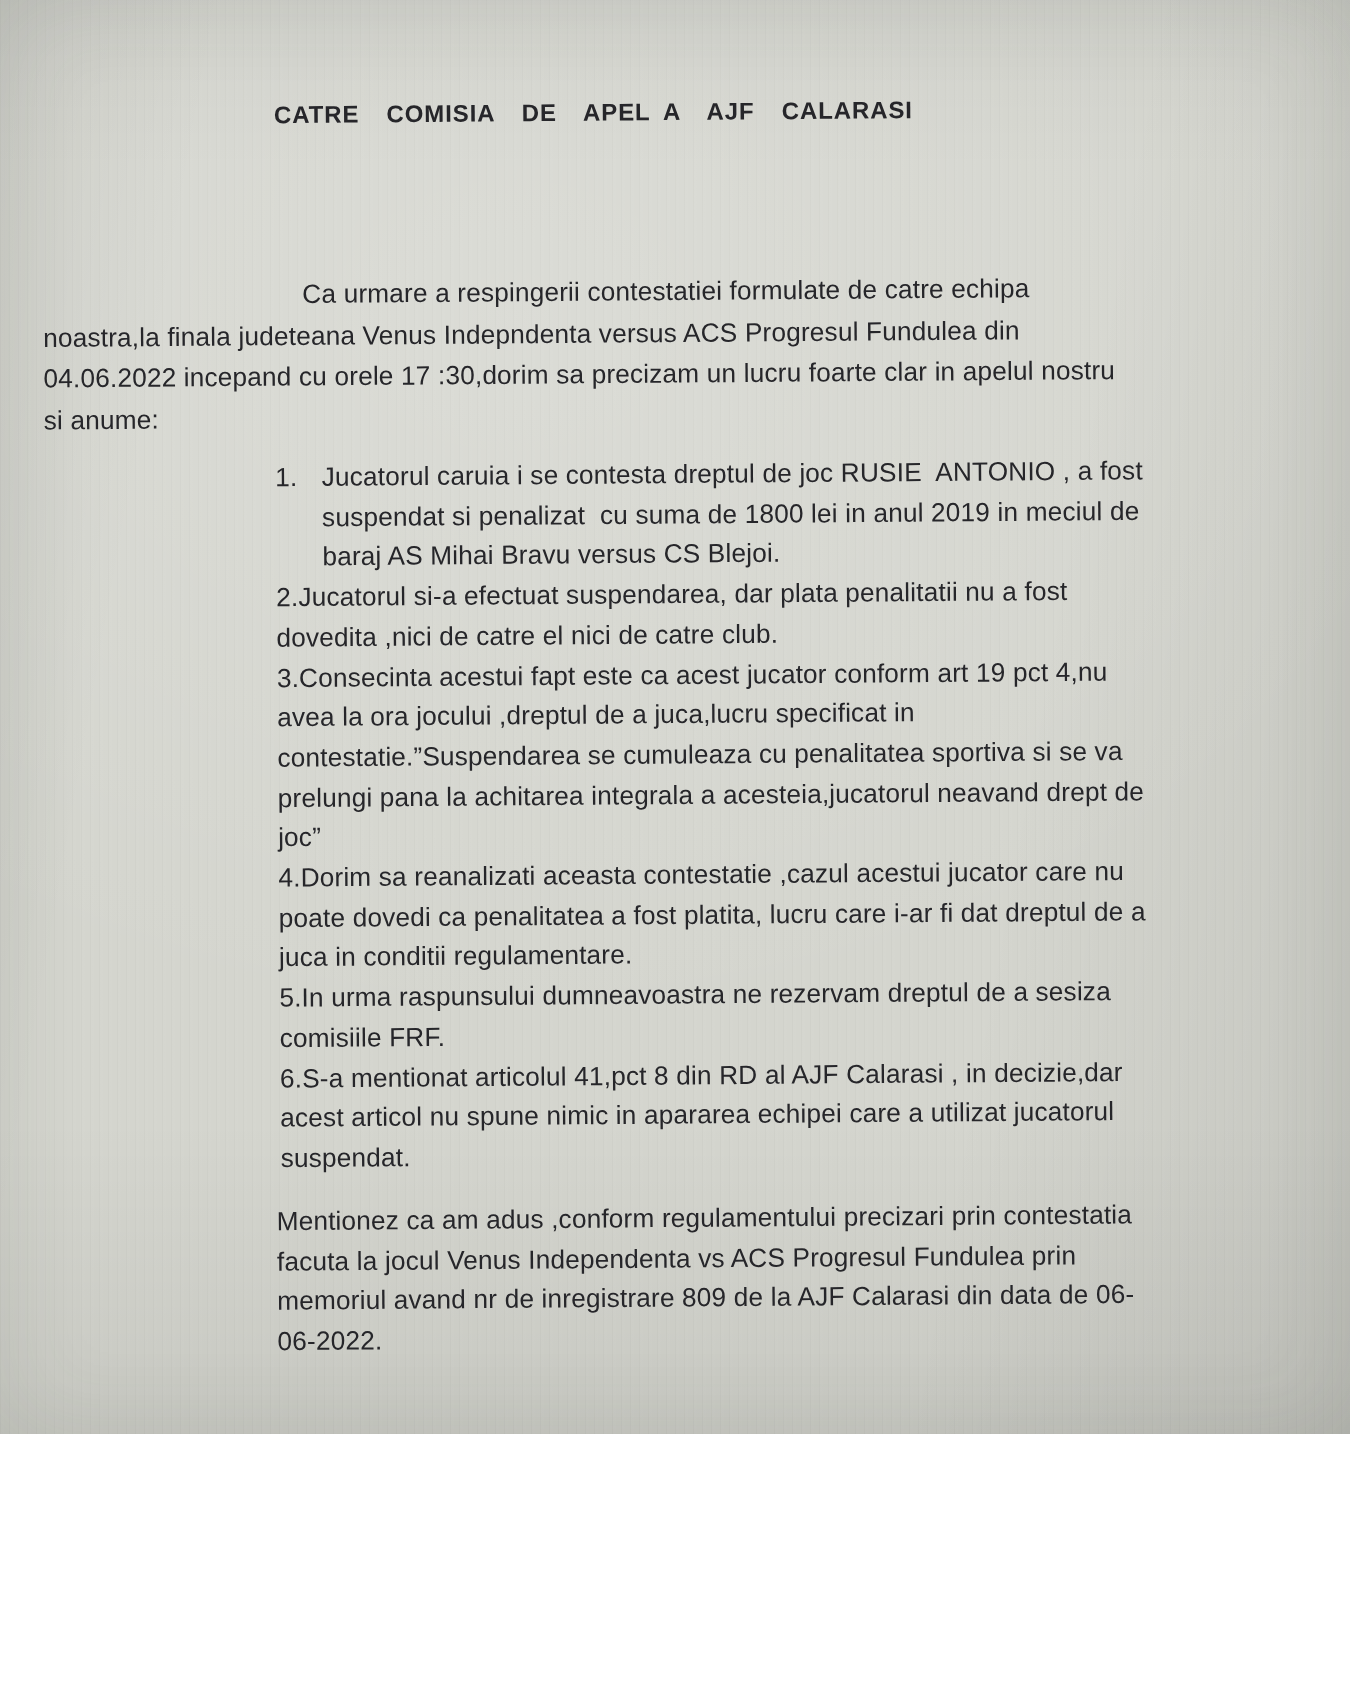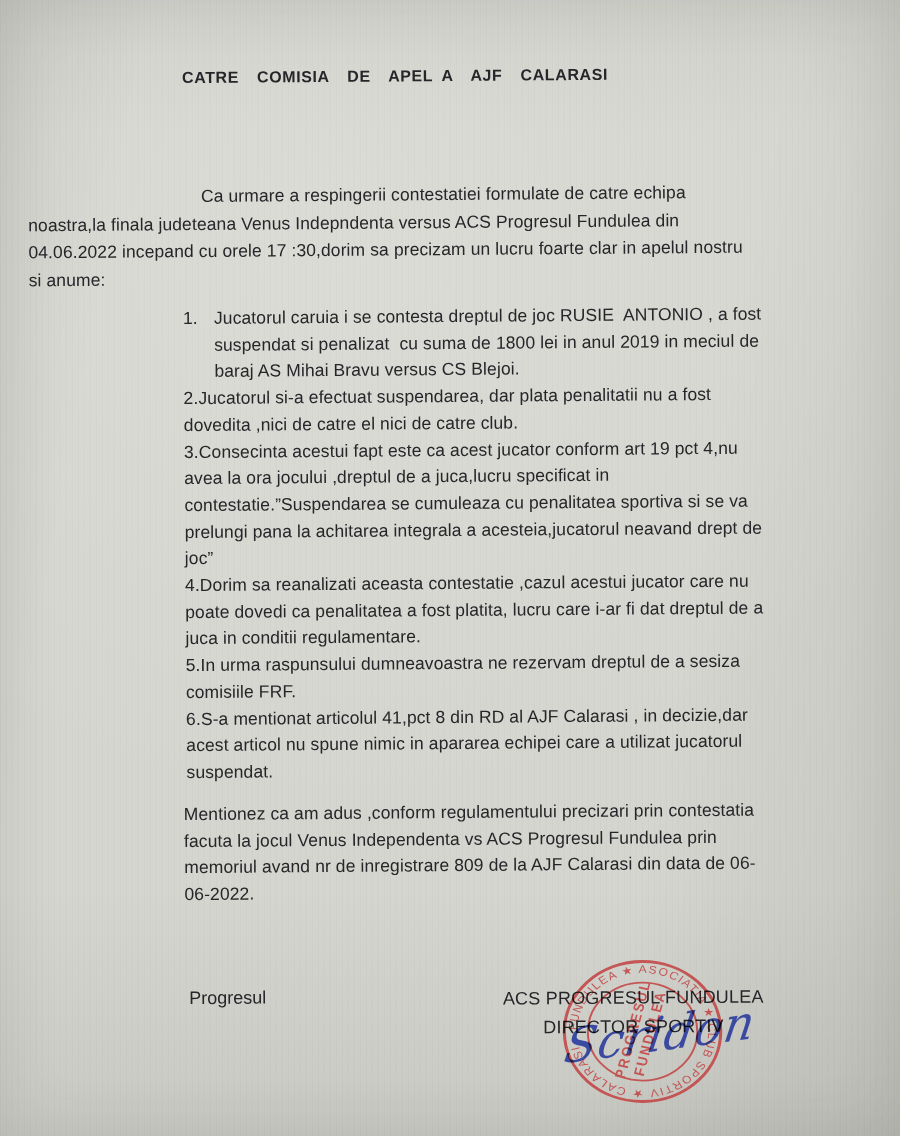--- a/index.html
+++ b/index.html
@@ -2,21 +2,21 @@
 <html style="--paper: #d4d5ce; --ink: #26262a; --stamp-red: #c24040; --sig-blue: #2e3f9f;"><head>
 <meta charset="utf-8">
 <style>
   html,body{margin:0;padding:0;}
   body{
     width:900px;height:1136px;
     font-family:"Liberation Sans","DejaVu Sans",sans-serif;
     overflow:hidden;
   }
   .page{
-    position:relative;width:900px;height:1136px;overflow:hidden;
+    position:relative;width:900px;height:956px;overflow:hidden;
     background:
       radial-gradient(120% 85% at 38% 22%, rgba(255,255,255,0.16), rgba(255,255,255,0) 60%),
       linear-gradient(100deg, rgba(0,0,0,0.055), rgba(0,0,0,0) 14%, rgba(0,0,0,0) 72%, rgba(0,0,0,0.075)),
       linear-gradient(to bottom, rgba(0,0,0,0.03), rgba(0,0,0,0) 12%, rgba(0,0,0,0) 78%, rgba(0,0,0,0.06)),
       repeating-linear-gradient(90deg, rgba(0,0,0,0.018) 0 1px, rgba(255,255,255,0.02) 1px 3px, rgba(0,0,0,0) 3px 6px),
       var(--paper,#d4d5ce);
     box-shadow:inset 0 0 60px rgba(60,62,55,0.12);
   }
   .content{
     position:absolute;inset:0;

